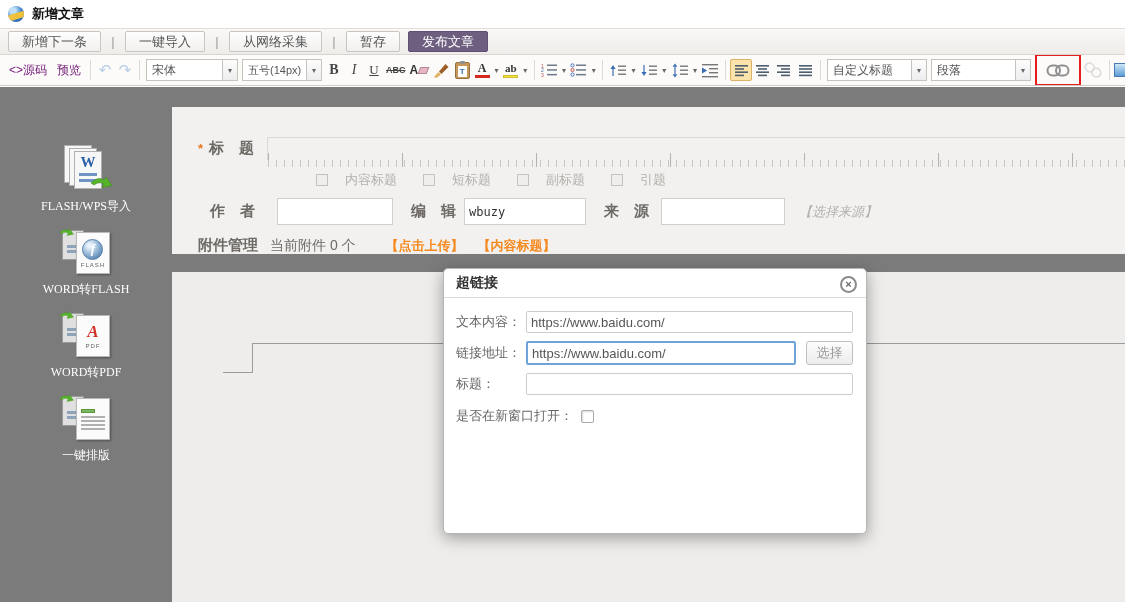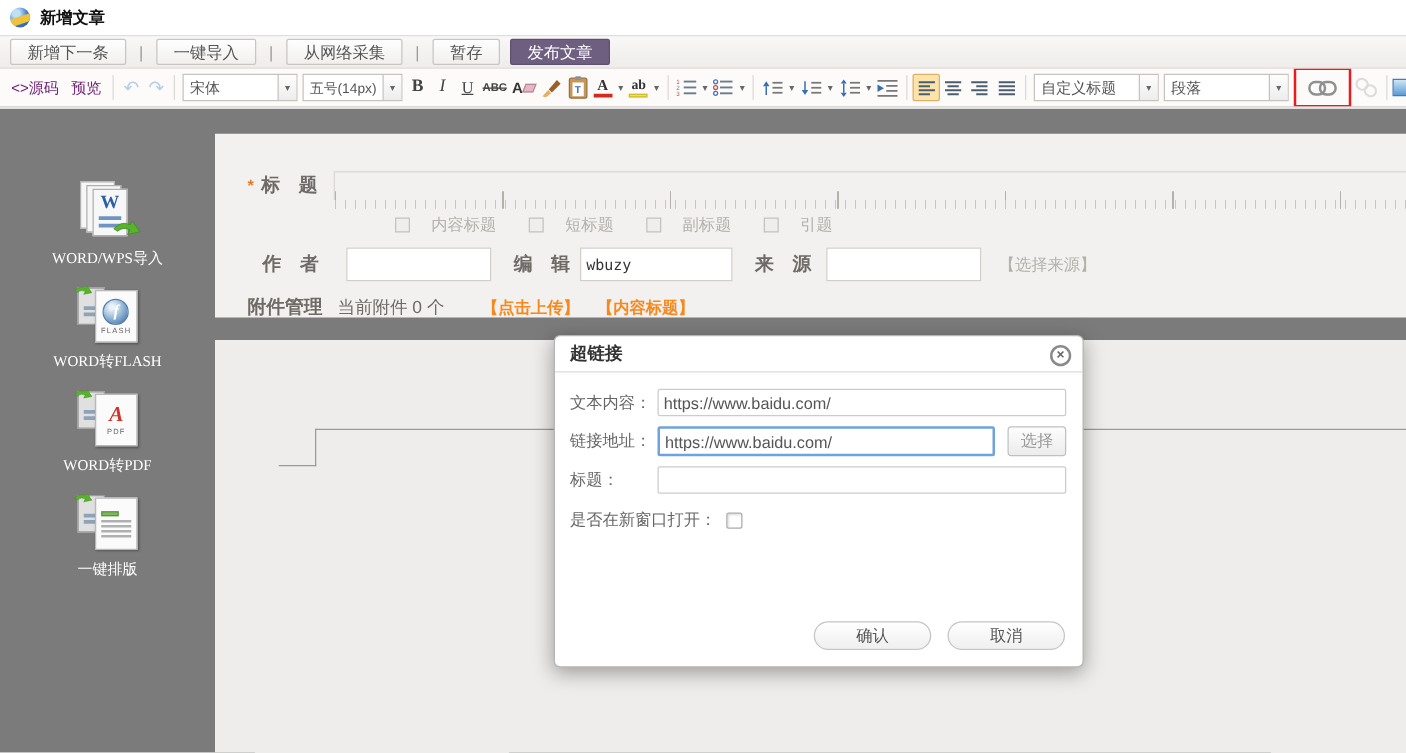--- a/index.html
+++ b/index.html
@@ -111,21 +111,21 @@
   .ruler::before { content:""; position:absolute; left:0; right:0; bottom:-7px; height:14px;
     background:repeating-linear-gradient(90deg,#b5b1ad 0 1px,transparent 1px 134px); }
   .chk-row { margin:11px 0 0 118px; display:flex; gap:26px; }
   .chk { display:flex; align-items:center; gap:17px; cursor:pointer; }
   .chk .box { width:12px; height:12px; background:#f0eeec; border:1px solid #c5c1bd; }
   .chk .lbl { font-size:13px; color:#b4b0ac; }
   .meta-row { margin-top:9px; }
   .f-input { height:27px; border:1px solid #d2cecA; background:#fff; font-size:12px;
     color:#333; padding:0 4px; }
   .mono { font-family:"DejaVu Sans Mono","Liberation Mono", monospace; }
-  .gray-link { font-size:13px; color:#b4b0ac; cursor:pointer; }
+  .gray-link { font-size:13px; color:#b4b0ac; cursor:pointer;font-style:italic; }
   .orange-link { font-size:13px; font-weight:bold; color:#f6891e; cursor:pointer; }
   .att-row { margin-top:11px; }
   .att-count { font-size:14px; color:#6e6a66; margin-left:12px; }
 
   .editor-panel { position:absolute; left:172px; top:185px; width:953px; height:330px; background:#eeedeb; }
   .page-info { font-size:14px; color:#a8a5a2; margin:13px 0 0 40px; }
   .pline { position:absolute; background:#9a9a9a; }
   .pl-top { left:80px; top:71px; right:0; height:1px; }
   .pl-v { left:80px; top:71px; width:1px; height:30px; }
   .pl-bot { left:51px; top:100px; width:30px; height:1px; }
@@ -354,21 +354,21 @@
             <span class="w-letter">W</span>
             <span class="doc-bars">
                 <i></i>
                 <i></i>
               </span>
           </div>
           <svg class="green-arrow" width="24" height="17" viewBox="0 0 24 17">
             <path d="M1 7 Q8 0 14 4 L16 1 L22 9.5 L12 11.5 L14 8 Q9 5 4 9 Z" fill="#56b32a" stroke="#3e8c1e" stroke-width="0.6"></path>
           </svg>
         </div>
-        <span class="si-label">WORD/WPS导入</span>
+        <span class="si-label">FLASH/WPS导入</span>
       </div>
 
       <div class="si">
         <div class="si-icon">
           <div class="mini-doc">
               <i></i>
               <i></i>
             </div>
           <svg class="mini-arrow" width="16" height="11" viewBox="0 0 24 17">
             <path d="M1 7 Q8 0 14 4 L16 1 L22 9.5 L12 11.5 L14 8 Q9 5 4 9 Z" fill="#56b32a" stroke="#3e8c1e" stroke-width="0.6"></path>
@@ -486,19 +486,15 @@
       </div>
       <div class="drow">
         <span class="dlabel">标题：</span>
         <input class="dinput wide" style="">
       </div>
       <div class="drow" style="margin-top:12px">
         <span class="dlabel" style="width:auto;margin-right:8px">是否在新窗口打开：</span>
         <span class="dchk"></span>
       </div>
     </div>
-    <div class="dlg-foot">
-      <button class="dlg-btn">确认</button>
-      <button class="dlg-btn">取消</button>
-    </div>
   </div>
 
 </div>
 
 </body></html>

